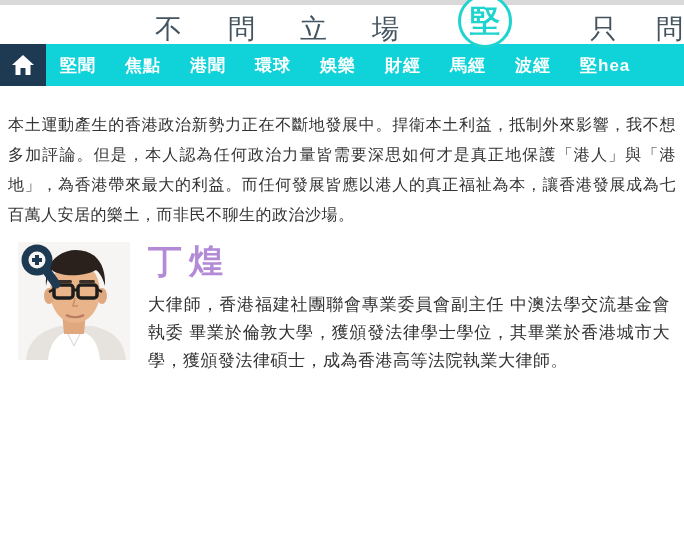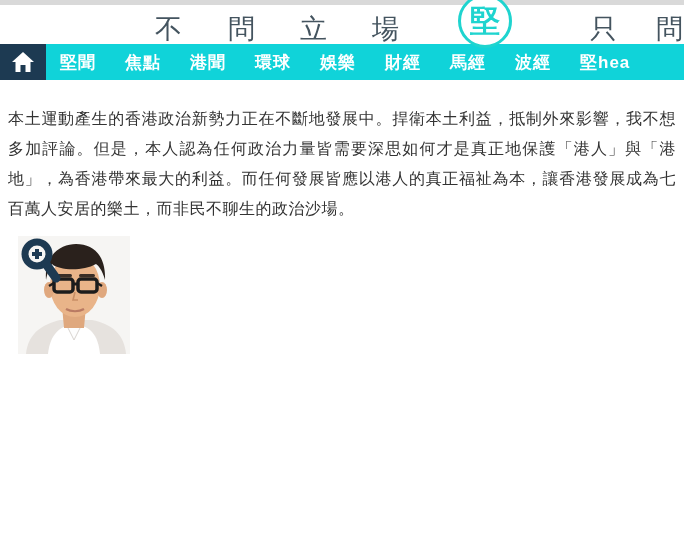--- a/index.html
+++ b/index.html
@@ -14,21 +14,21 @@
   .masthead { position:relative; height:39px; background:#fff; }
   .tag-char { position:absolute; top:6px; font-size:27px; color:#44545f; font-weight:400; }
   .tc0 { left:155px; } .tc1 { left:228px; } .tc2 { left:300px; } .tc3 { left:372px; }
   .tc4 { left:590px; } .tc5 { left:656px; }
   .site-logo { position:absolute; left:458px; top:-11px; width:54px; height:54px;
     border:3px solid #1fd4cf; border-radius:50%; display:flex; align-items:center;
     justify-content:center; background:#fff; cursor:pointer; }
   .site-logo span { color:#1fd4cf; font-size:30px; font-weight:700; line-height:1; }
 
   
-  .navbar { height:36px; background:#10d3d9; display:flex; align-items:stretch; }
+  .navbar { height:42px; background:#10d3d9; display:flex; align-items:stretch; }
   .home-btn { width:46px; background:#1d3a52; display:flex; align-items:center; justify-content:center; cursor:pointer; flex:0 0 auto; }
   .nav-items { display:flex; align-items:center; gap:29px; margin-left:14px; }
   .nav-item { color:#fff; font-weight:700; font-size:17px; letter-spacing:1px; cursor:pointer; white-space:nowrap; }
 
   
   .content { padding:0 8px; }
   .para { margin-top:24px; font-size:16px; line-height:30px; color:#333; letter-spacing:0.5px; text-align:justify; }
   .para.second { margin-top:24px; }
   .disclaimer { margin-top:18px; font-size:20px; font-weight:700; color:#222; letter-spacing:0.5px; }
 
@@ -112,16 +112,20 @@
           <path d="M57 56 L55 64 L60 64" fill="none" stroke="#c98f66" stroke-width="1.6"></path>
           <path d="M48 73 C53 76 61 76 66 73" fill="none" stroke="#b97a63" stroke-width="2.2"></path>
         </svg>
         <svg class="zoom-badge" viewBox="0 0 42 46">
           <circle cx="17" cy="16" r="12" fill="none" stroke="#1d3a52" stroke-width="7"></circle>
           <line x1="17" y1="11" x2="17" y2="21" stroke="#1d3a52" stroke-width="4"></line>
           <line x1="12" y1="16" x2="22" y2="16" stroke="#1d3a52" stroke-width="4"></line>
           <line x1="26" y1="26" x2="36" y2="40" stroke="#1d3a52" stroke-width="9" stroke-linecap="round"></line>
         </svg>
       </div>
+      <div class="author-info">
+        <div class="author-name">丁煌</div>
+        <div class="author-bio">大律師，香港福建社團聯會專業委員會副主任 中澳法學交流基金會執委 畢業於倫敦大學，獲頒發法律學士學位，其畢業於香港城市大學，獲頒發法律碩士，成為香港高等法院執業大律師。</div>
+      </div>
     </div>
   </div>
 
 </div>
 
 </body></html>

